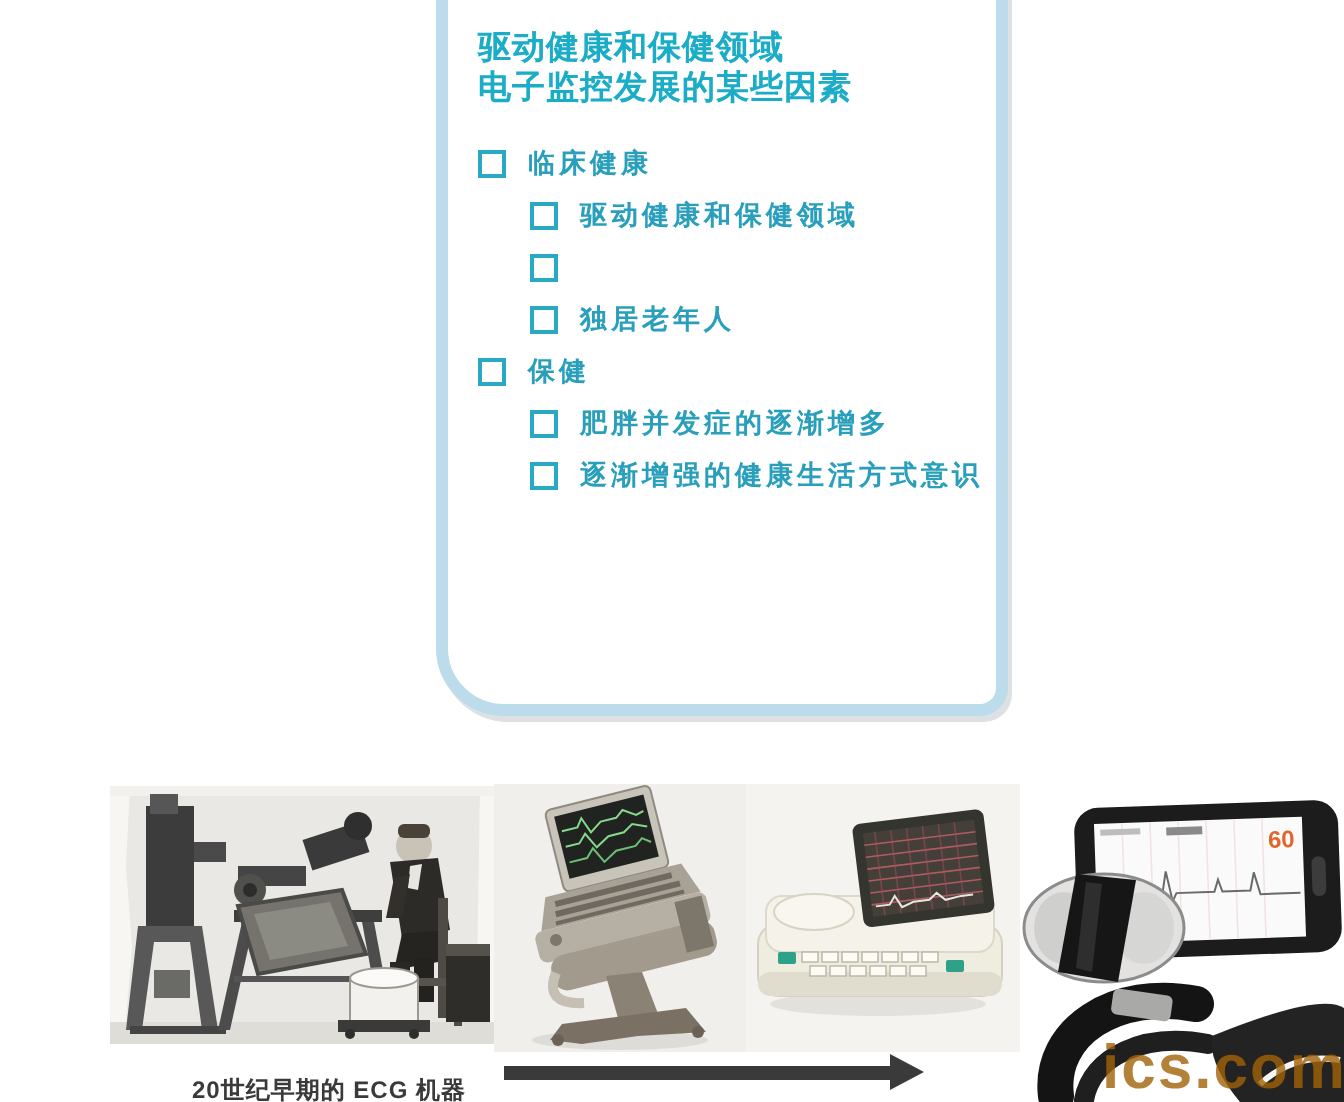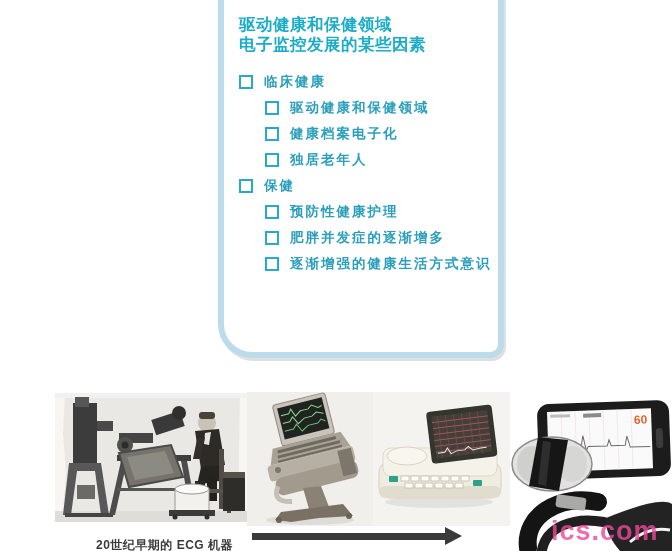--- a/index.html
+++ b/index.html
@@ -34,22 +34,22 @@
   .caption{position:absolute;font-size:12px;font-weight:bold;color:#3a3a3a;
            letter-spacing:.5px;white-space:nowrap;}
   #caption-left{left:96px;top:508px;margin-top:29px;}
   #caption-right{left:477px;top:561px;}
 
   .arrow-body{position:absolute;left:252px;top:533px;width:193px;height:7px;background:#3a3a3a;}
   .arrow-head{position:absolute;left:445px;top:527px;width:0;height:0;
               border-left:17px solid #3a3a3a;
               border-top:9px solid transparent;border-bottom:9px solid transparent;}
 
-  .watermark{position:absolute;left:551px;top:516px;font-size:27px;font-weight:bold;
-             color:#ec4899;opacity:.8;letter-spacing:1px;z-index:5;
+  .watermark{position:absolute;left:551px;top:516px;font-size:31px;font-weight:bold;
+             color:#a16207;opacity:.8;letter-spacing:1px;z-index:5;
              font-family:"Liberation Sans",sans-serif;}
 </style>
 </head>
 <body>
 
 <div class="panel">
   <div class="panel-inner">
     <div class="slide-title">
       <div>驱动健康和保健领域</div>
       <div>电子监控发展的某些因素</div>
@@ -58,33 +58,28 @@
       <div class="row lvl1">
           <span class="cb"></span>
           <span>临床健康</span>
         </div>
       <div class="row lvl2">
           <span class="cb"></span>
           <span>驱动健康和保健领域</span>
         </div>
       <div class="row lvl2">
           <span class="cb"></span>
-          <span>健康档案电子化</span>
         </div>
       <div class="row lvl2">
           <span class="cb"></span>
           <span>独居老年人</span>
         </div>
       <div class="row lvl1">
           <span class="cb"></span>
           <span>保健</span>
-        </div>
-      <div class="row lvl2">
-          <span class="cb"></span>
-          <span>预防性健康护理</span>
         </div>
       <div class="row lvl2">
           <span class="cb"></span>
           <span>肥胖并发症的逐渐增多</span>
         </div>
       <div class="row lvl2">
           <span class="cb"></span>
           <span>逐渐增强的健康生活方式意识</span>
         </div>
     </div>

